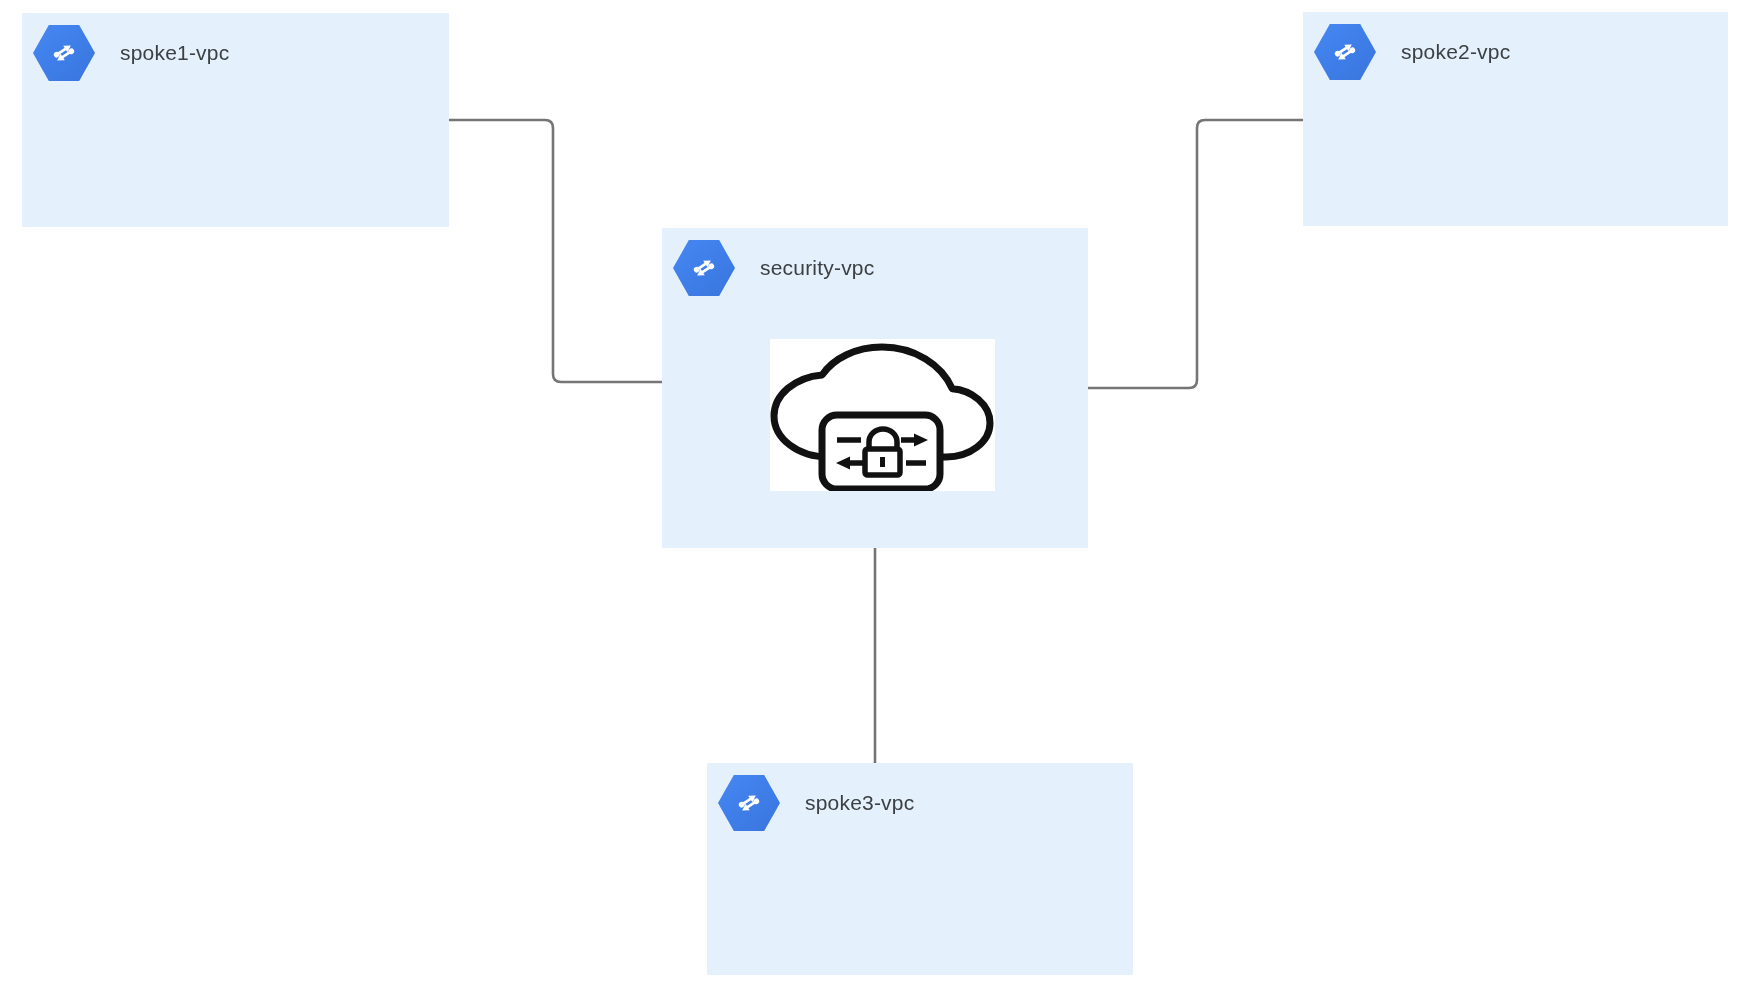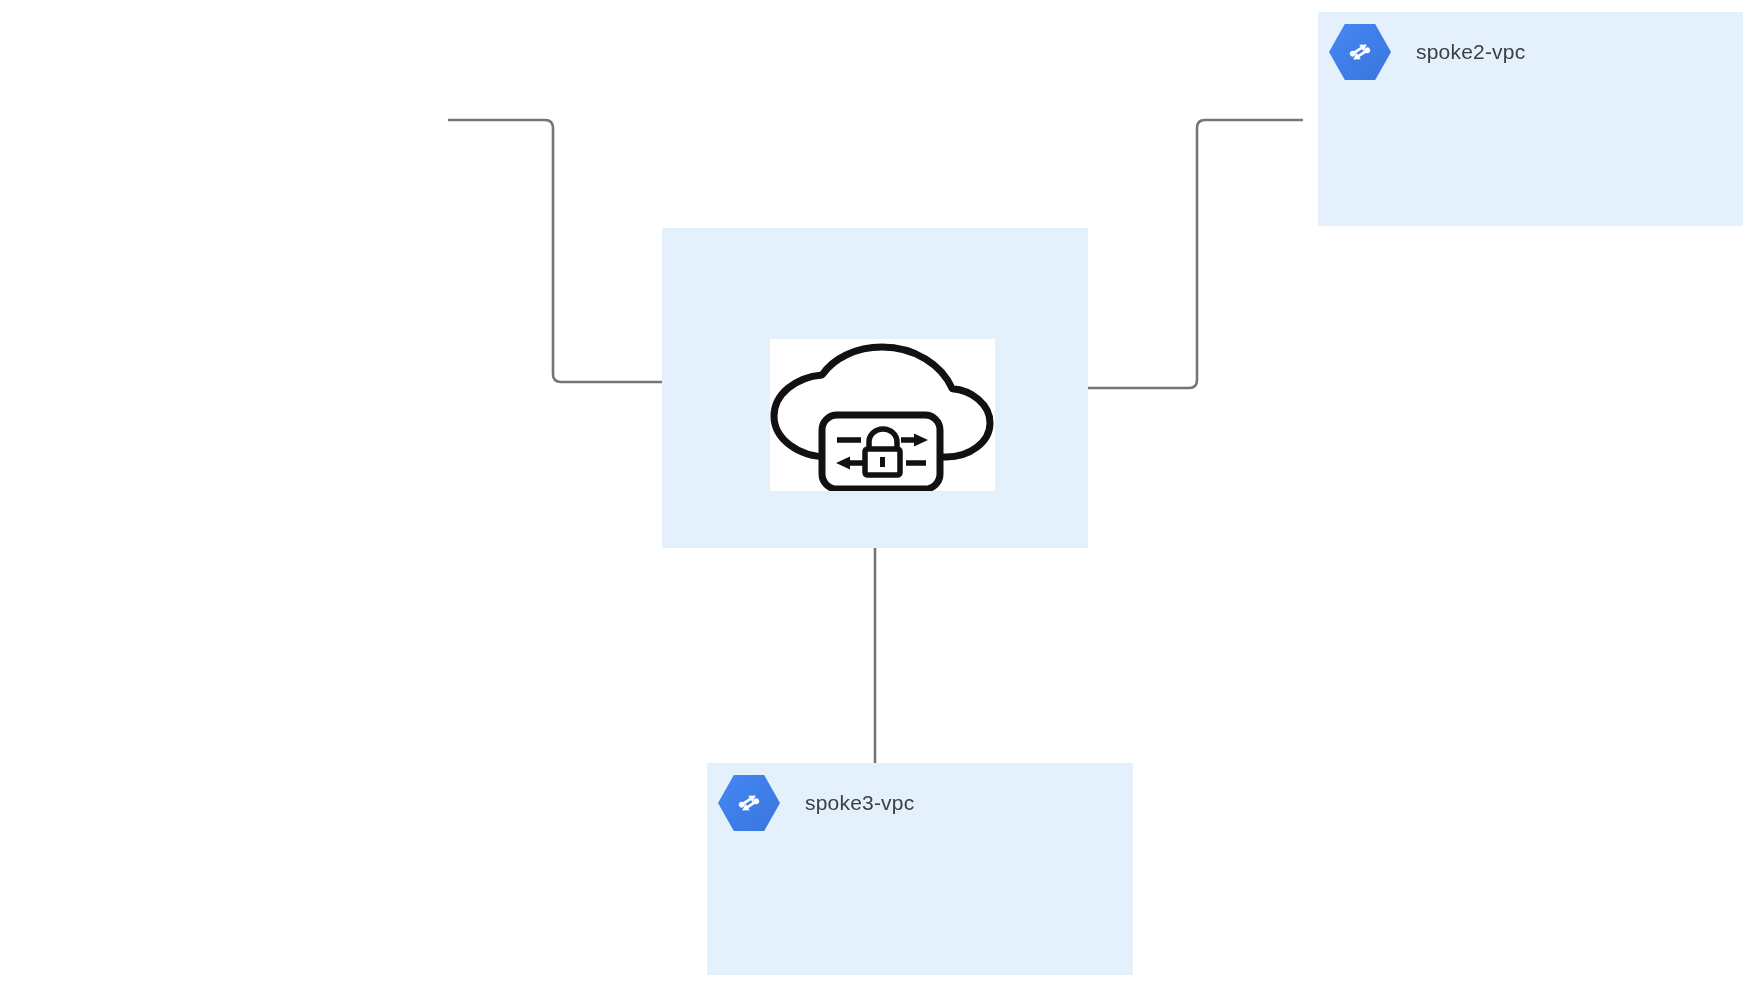--- a/index.html
+++ b/index.html
@@ -67,42 +67,78 @@
 <body>
 
 <div class="canvas">
 
   <svg class="wires" aria-hidden="true">
     <path stroke="#757575" d="M 448 120 L 545 120 Q 553 120 553 128 L 553 374 Q 553 382 561 382 L 662 382"></path>
     <path stroke="#757575" d="M 1303 120 L 1205 120 Q 1197 120 1197 128 L 1197 380 Q 1197 388 1189 388 L 1088 388"></path>
     <path stroke="#757575" d="M 875 548 L 875 763"></path>
   </svg>
 
+  <div class="node" style="left: 22px; top: 13px; width: 427px; height: 214px;">
+    <div class="node-head">
+      <div class="hex">
+        <svg viewBox="0 0 24 24">
+          <g transform="translate(7.6,13) rotate(-33)" fill="#ffffff">
+            <circle cx="0" cy="0" r="1.7"></circle>
+            <rect x="1.2" y="-0.85" width="5.4" height="1.7"></rect>
+            <polygon points="6.2,-2.3 10.1,0 6.2,2.3"></polygon>
+          </g>
+          <g transform="translate(16.4,11) rotate(147)" fill="#ffffff">
+            <circle cx="0" cy="0" r="1.7"></circle>
+            <rect x="1.2" y="-0.85" width="5.4" height="1.7"></rect>
+            <polygon points="6.2,-2.3 10.1,0 6.2,2.3"></polygon>
+          </g>
+        </svg>
+      </div>
+      <span class="node-label">spoke1-vpc</span>
+    </div>
+  </div>
 
-  <div class="node" style="left: 1303px; top: 12px; width: 425px; height: 214px; margin-left: 15px;">
+  <div class="node" style="left: 1303px; top: 12px; width: 425px; height: 214px;">
     <div class="node-head">
       <div class="hex">
         <svg viewBox="0 0 24 24">
           <g transform="translate(7.6,13) rotate(-33)" fill="#ffffff">
             <circle cx="0" cy="0" r="1.7"></circle>
             <rect x="1.2" y="-0.85" width="5.4" height="1.7"></rect>
             <polygon points="6.2,-2.3 10.1,0 6.2,2.3"></polygon>
           </g>
           <g transform="translate(16.4,11) rotate(147)" fill="#ffffff">
             <circle cx="0" cy="0" r="1.7"></circle>
             <rect x="1.2" y="-0.85" width="5.4" height="1.7"></rect>
             <polygon points="6.2,-2.3 10.1,0 6.2,2.3"></polygon>
           </g>
         </svg>
       </div>
       <span class="node-label">spoke2-vpc</span>
     </div>
   </div>
 
   <div class="node" style="left: 662px; top: 228px; width: 426px; height: 320px;">
+    <div class="node-head">
+      <div class="hex">
+        <svg viewBox="0 0 24 24">
+          <g transform="translate(7.6,13) rotate(-33)" fill="#ffffff">
+            <circle cx="0" cy="0" r="1.7"></circle>
+            <rect x="1.2" y="-0.85" width="5.4" height="1.7"></rect>
+            <polygon points="6.2,-2.3 10.1,0 6.2,2.3"></polygon>
+          </g>
+          <g transform="translate(16.4,11) rotate(147)" fill="#ffffff">
+            <circle cx="0" cy="0" r="1.7"></circle>
+            <rect x="1.2" y="-0.85" width="5.4" height="1.7"></rect>
+            <polygon points="6.2,-2.3 10.1,0 6.2,2.3"></polygon>
+          </g>
+        </svg>
+      </div>
+      <span class="node-label">security-vpc</span>
+    </div>
 
     <div class="badge">
       <svg viewBox="0 0 225 152">
 
         <path d="M 182.2 49.7
                  C 172.0 25.9, 144.8 8, 112 8
                  C 86 8, 63.4 19.3, 52.2 35.9
                  C 25.1 38.1, 4 55.7, 4 77
                  C 4 99.8, 28.2 118, 58 118
                  L 175 118

